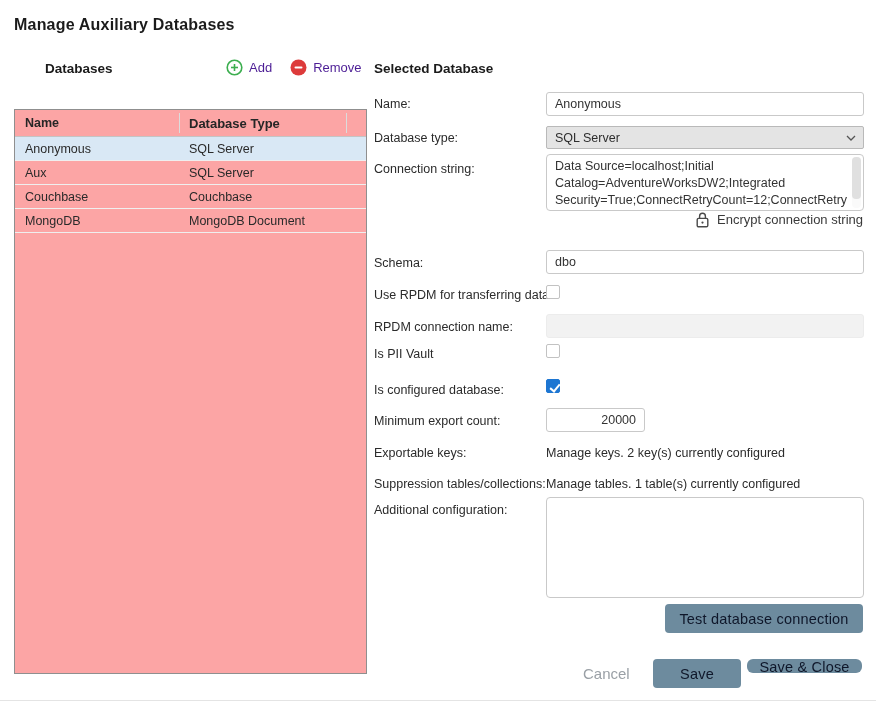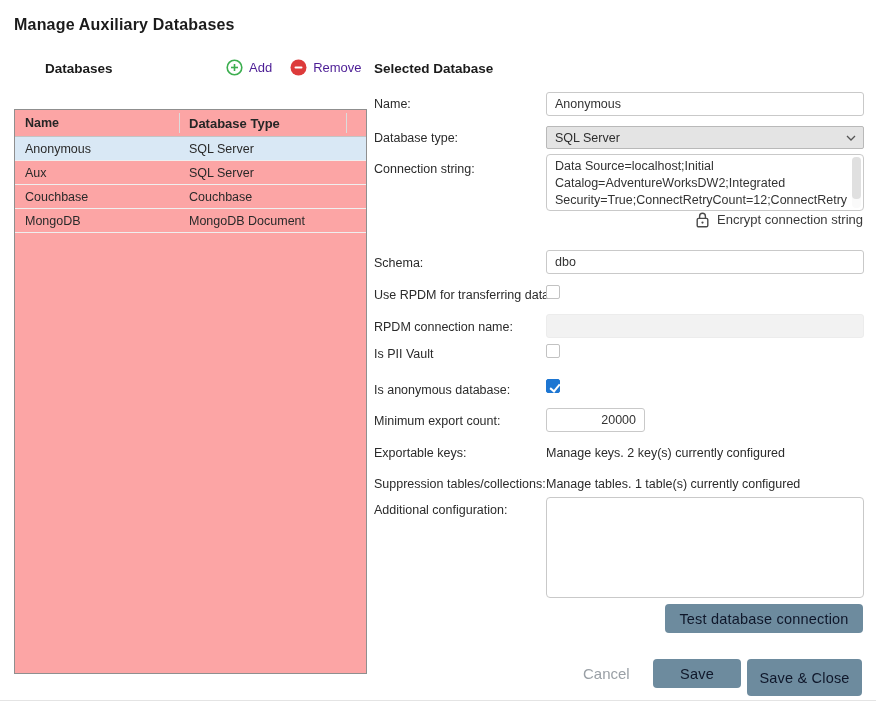--- a/index.html
+++ b/index.html
@@ -50,21 +50,21 @@
   .checkbox.checked { background:#1d76d2; border-color:#1d76d2; }
   .checkbox.checked::after { content:""; position:absolute; left:4.5px; top:1.5px; width:4px; height:8px; border:solid #fff; border-width:0 2px 2px 0; transform:rotate(40deg); }
 
   .static-value { position:absolute; left:546px; font-size:12.5px; color:#2b2b2b; }
 
   .addl-textarea { position:absolute; left:546px; top:497px; width:318px; height:101px; border:1px solid #c9c9c9; border-radius:4px; background:#fff; resize:none; outline:none; font-family:inherit; font-size:12.5px; padding:6px 8px; color:#333; }
 
   .btn { position:absolute; background:#6d8b9e; color:#0f172a; border:none; border-radius:4px; font-family:inherit; font-size:14.5px; text-align:center; cursor:pointer; letter-spacing:.2px; }
   .btn-test { top:604px; right:13px; width:198px; height:29px; }
   .btn-save { left:653px; top:659px; width:88px; height:29px; }
-  .btn-save-close { left:747px; top:659px; width:115px; height:37px; }
+  .btn-save-close { left:747px; top:659px; width:115px; height:14px;border-radius:6px; }
   .cancel-link { position:absolute; left:583px; top:665px; font-size:15px; color:#9aa0a6; cursor:pointer; background:none; border:none; font-family:inherit; }
 
   .bottom-line { position:absolute; left:0; top:700px; width:876px; height:1px; background:#e4e4e4; }
 </style>
 </head>
 <body>
 
 <div class="app">
 
   <div class="page-title">Manage Auxiliary Databases</div>
@@ -149,21 +149,21 @@
 
   <span class="f-label" style="top:288px;">Use RPDM for transferring data:</span>
   <div class="checkbox" style="left:546px; top:285px;"></div>
 
   <span class="f-label" style="top:320px;">RPDM connection name:</span>
   <input class="text-input disabled" style="top: 314px;" type="text" disabled="" value="">
 
   <span class="f-label" style="top:347px;">Is PII Vault</span>
   <div class="checkbox" style="left:546px; top:344px;"></div>
 
-  <span class="f-label" style="top:383px;">Is anonymous database:</span>
+  <span class="f-label" style="top:383px;">Is configured database:</span>
   <div class="checkbox checked" style="left:546px; top:379px;"></div>
 
   <span class="f-label" style="top:414px;">Minimum export count:</span>
   <input class="text-input small" style="top: 408px;" type="text" value="20000">
 
   <span class="f-label" style="top:446px;">Exportable keys:</span>
   <span class="static-value" style="top:446px;">Manage keys. 2 key(s) currently configured</span>
 
   <span class="f-label" style="top:477px;">Suppression tables/collections:</span>
   <span class="static-value" style="top:477px;">Manage tables. 1 table(s) currently configured</span>

